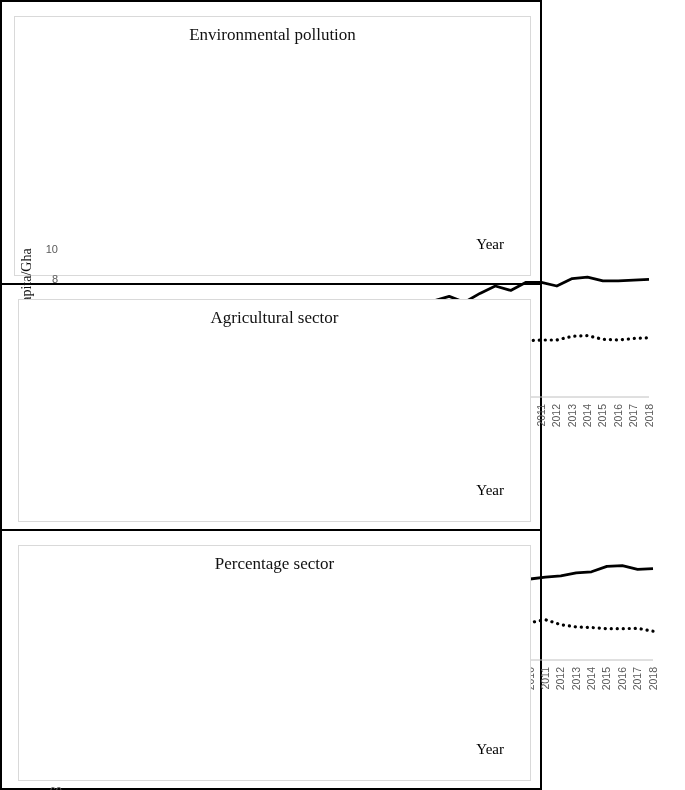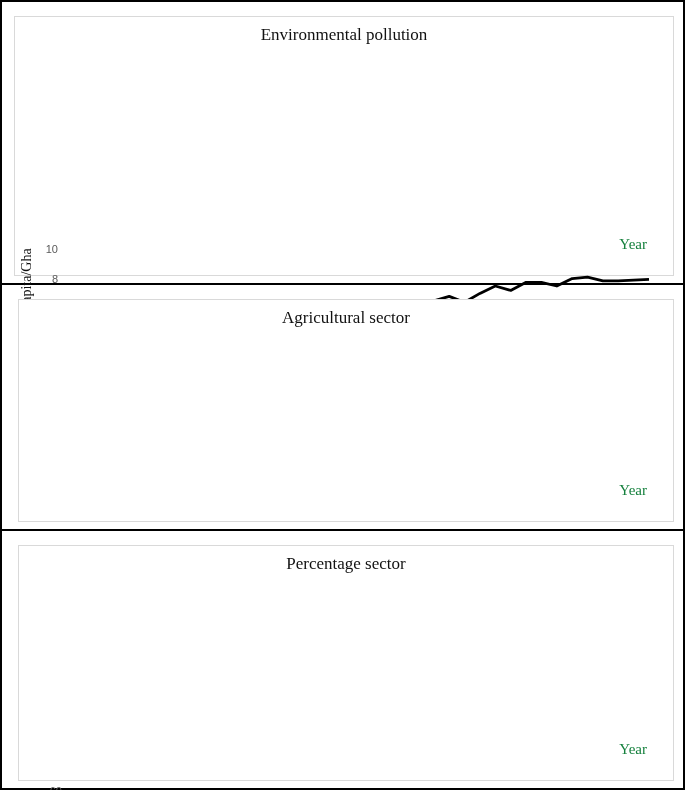--- a/index.html
+++ b/index.html
@@ -1,17 +1,17 @@
 <!DOCTYPE html>
 <html><head>
 <meta charset="utf-8">
 <style>
   html,body{margin:0;padding:0;background:#fff;}
   .figure{
-    width:685px;height:790px;box-sizing:border-box;
+    width:542px;height:790px;box-sizing:border-box;
     border:2px solid #000;background:#fff;
     font-family:"Liberation Sans",sans-serif;
   }
   .panel{box-sizing:border-box;padding:14px 9px 7px 12px;}
   .panel + .panel{border-top:2px solid #000;padding-left:16px;}
   .panel:nth-child(1){height:281px;}
   .panel:nth-child(2){height:246px;}
   .panel:nth-child(3){height:259px;}
   .chart-box{
     position:relative;height:100%;box-sizing:border-box;
@@ -31,21 +31,21 @@
   }
   svg.plot{flex:none;display:block;}
   .legend-row{
     flex:none;height:24px;display:flex;align-items:center;justify-content:center;
     gap:64px;
   }
   .legend-item{display:flex;align-items:center;}
   .legend-label{margin-left:7px;font-size:12.5px;color:#404040;}
   .year-label{
     position:absolute;right:26px;bottom:22px;
-    font-family:"Liberation Serif",serif;font-size:15px;color:#15803d;
+    font-family:"Liberation Serif",serif;font-size:15px;color:#000000;
   }
 </style>
 </head>
 <body>
 
 <div class="figure">
 
   <section class="panel">
     <div class="chart-box">
       <div class="chart-title">Environmental pollution</div>

